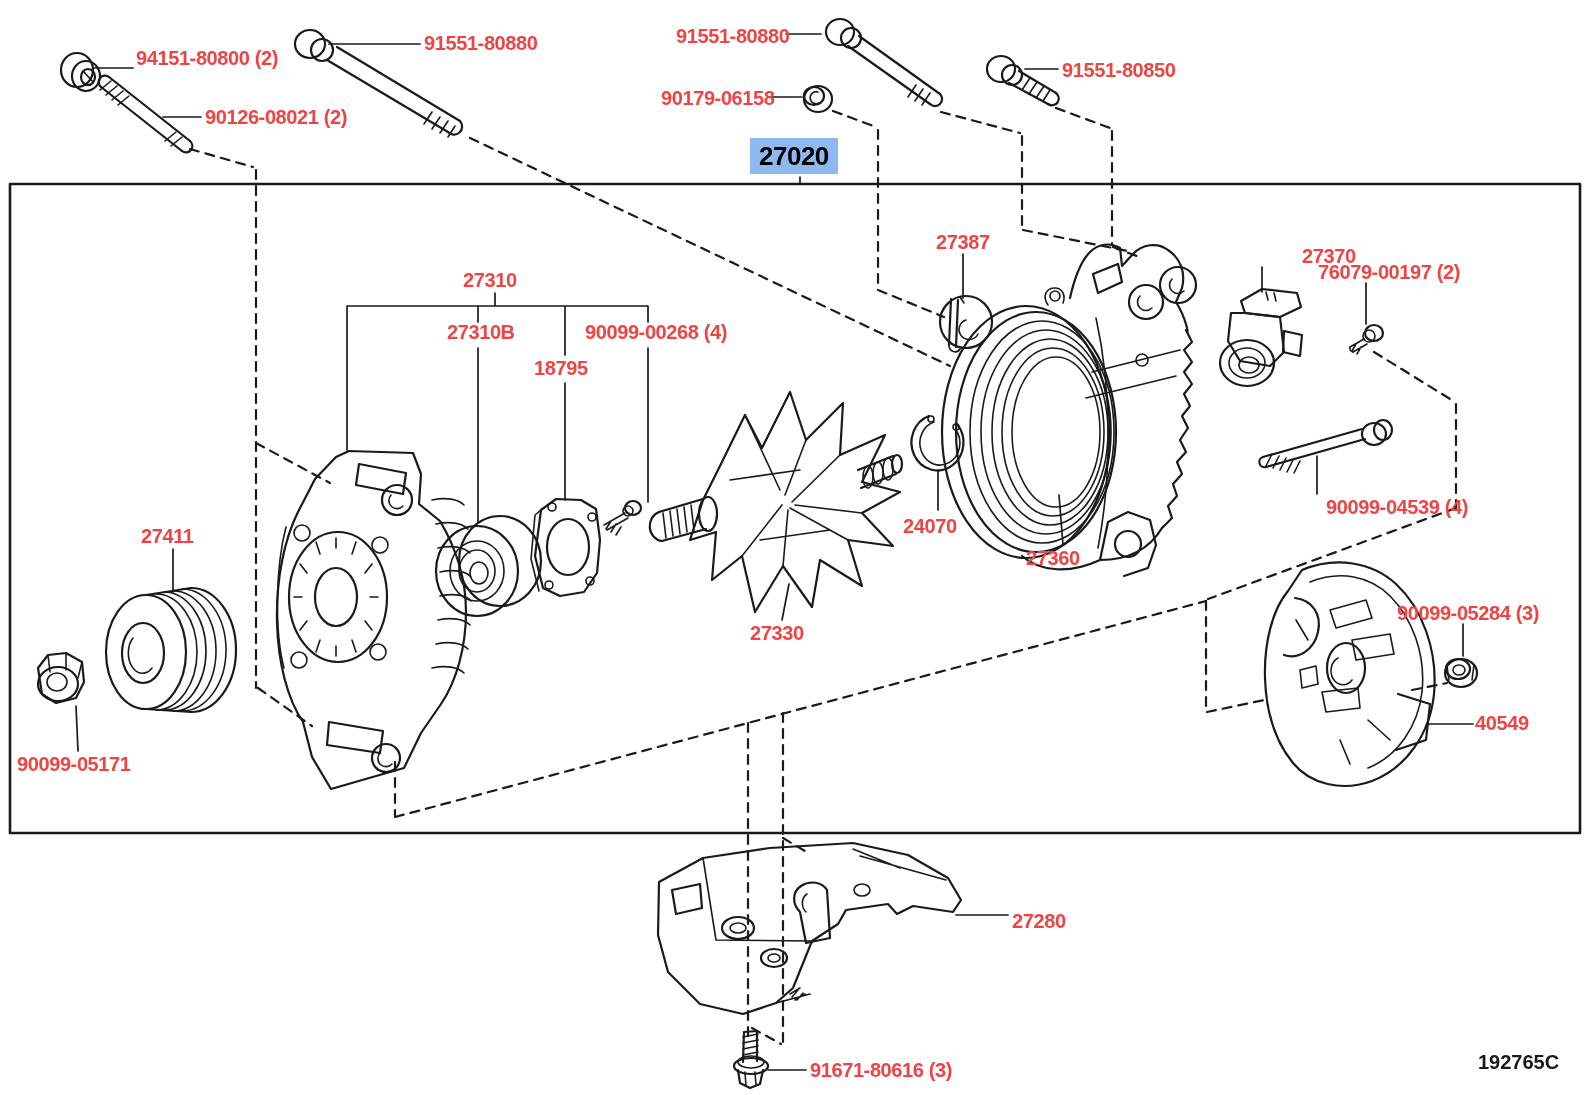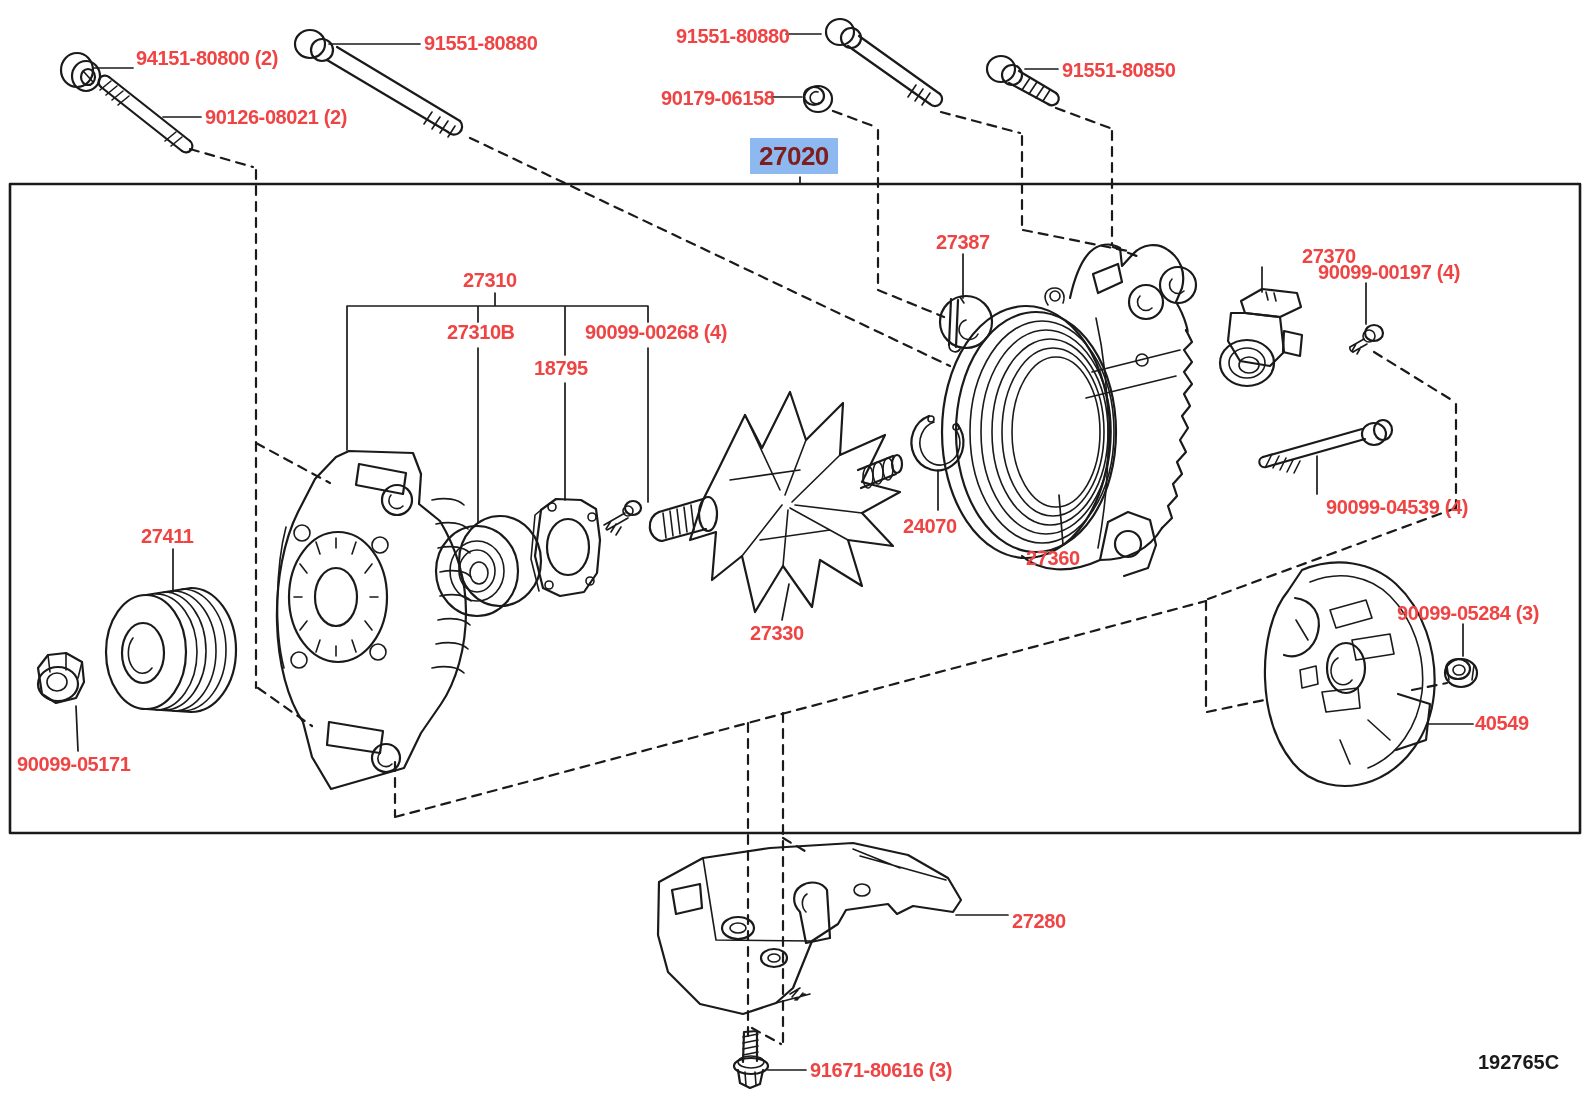--- a/index.html
+++ b/index.html
@@ -325,24 +325,24 @@
     <path class="t1" d="M745,1072 L746,1086 M755,1072 L756,1085"></path>
   </g>
 </svg>
 
   <div class="pl" style="left:136px;top:48px">94151-80800 (2)</div>
   <div class="pl" style="left:205px;top:107px">90126-08021 (2)</div>
   <div class="pl" style="left:424px;top:33px">91551-80880</div>
   <div class="pl" style="left:676px;top:26px">91551-80880</div>
   <div class="pl" style="left:661px;top:88px">90179-06158</div>
   <div class="pl" style="left:1062px;top:60px">91551-80850</div>
-  <div class="pl hl" style="left: 750px; top: 138px; background: rgb(141, 185, 240); color: #7f1d1d;">27020</div>
+  <div class="pl hl" style="left: 750px; top: 138px; background: rgb(141, 185, 240); color: #000000;">27020</div>
   <div class="pl" style="left:936px;top:232px">27387</div>
   <div class="pl" style="left:1302px;top:246px">27370</div>
-  <div class="pl" style="left:1318px;top:262px">90099-00197 (4)</div>
+  <div class="pl" style="left:1318px;top:262px">76079-00197 (2)</div>
   <div class="pl" style="left:463px;top:270px">27310</div>
   <div class="pl" style="left:447px;top:322px">27310B</div>
   <div class="pl" style="left:585px;top:322px">90099-00268 (4)</div>
   <div class="pl" style="left:534px;top:358px">18795</div>
   <div class="pl" style="left:141px;top:526px">27411</div>
   <div class="pl" style="left:903px;top:516px">24070</div>
   <div class="pl" style="left:1026px;top:548px">27360</div>
   <div class="pl" style="left:1326px;top:497px">90099-04539 (4)</div>
   <div class="pl" style="left:750px;top:623px">27330</div>
   <div class="pl" style="left:17px;top:754px">90099-05171</div>

